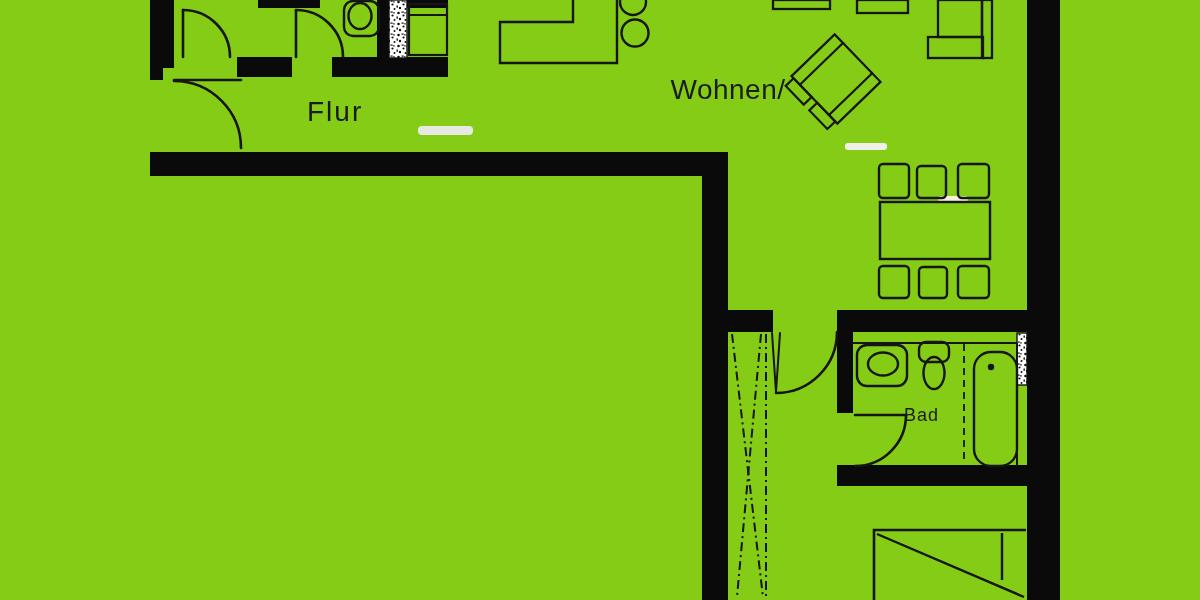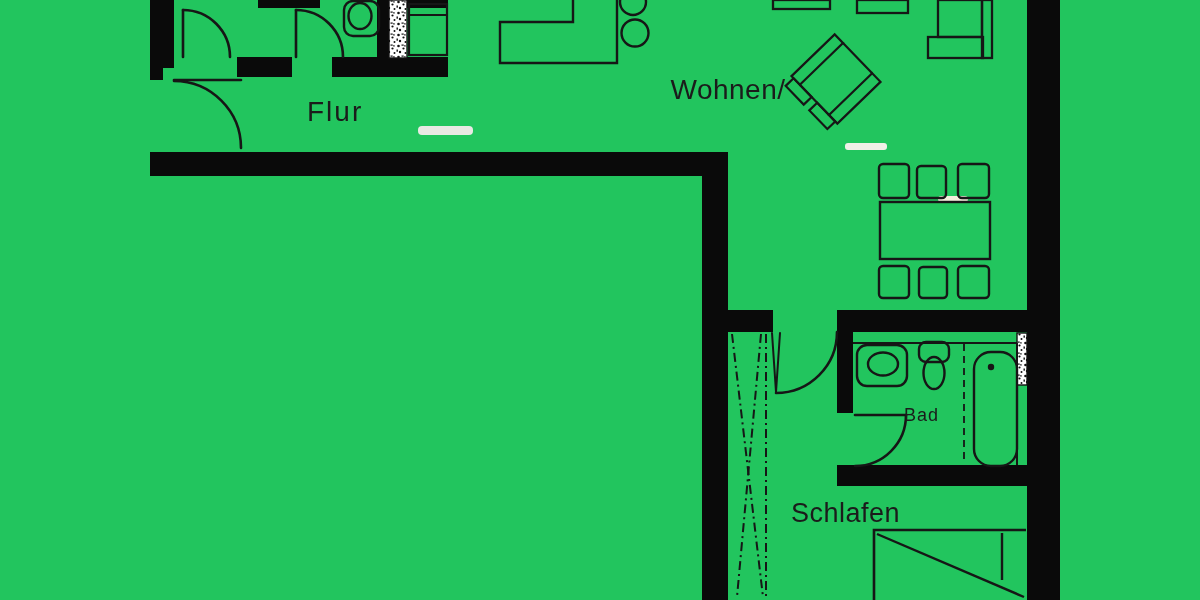--- a/index.html
+++ b/index.html
@@ -1,19 +1,19 @@
 <!DOCTYPE html>
 <html><head>
 <meta charset="utf-8">
 <style>
   html,body { margin:0; padding:0; background:#ffffff; }
   .stage {
     position:relative;
     width:1200px; height:600px;
-    background:#22c55e;
+    background:#84cc16;
     overflow:hidden;
     font-family:"Liberation Sans", sans-serif;
   }
   svg.plan { position:absolute; left:0; top:0; }
   .room-label {
     position:absolute;
     color:#1b1b1b;
     white-space:nowrap;
     user-select:none;
   }
@@ -157,15 +157,14 @@
   </svg>
 
   <div class="room-label lbl-flur">Flur</div>
 
   <div class="room-label lbl-wohnen">
     <div>Wohnen/</div>
   </div>
 
   <div class="room-label lbl-bad">Bad</div>
 
-  <div class="room-label lbl-schlafen">Schlafen</div>
 
 </div>
 
 </body></html>

